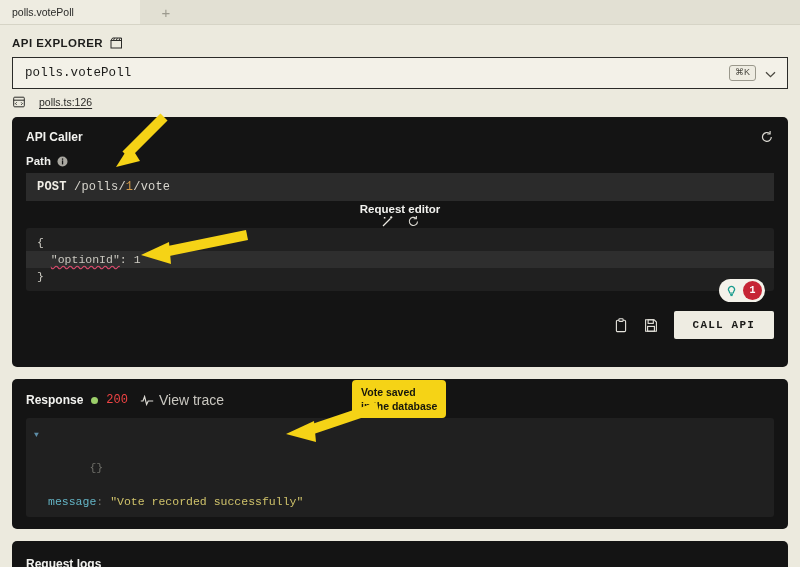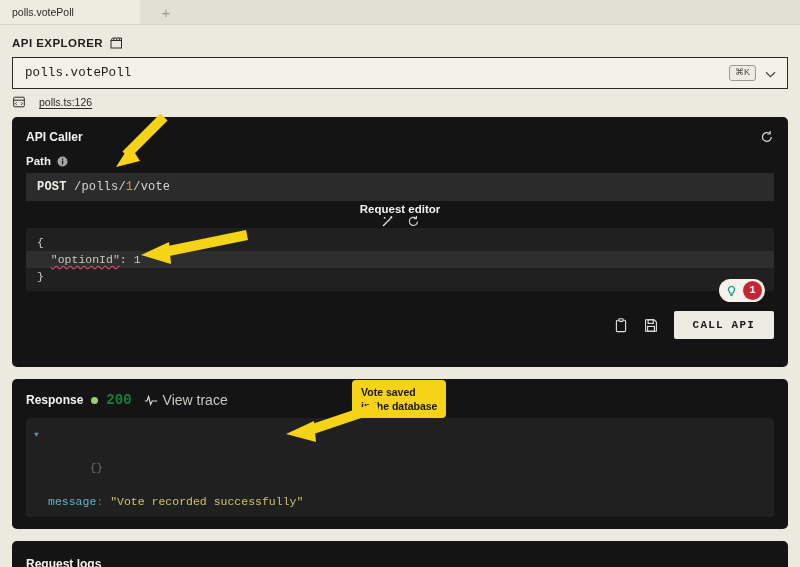--- a/index.html
+++ b/index.html
@@ -157,21 +157,21 @@
     font-size: 11px; font-weight: bold; letter-spacing: 1.2px;
     padding: 8px 19px;
     border: none; border-radius: 2px;
     font-family: "Liberation Mono", monospace;
     cursor: pointer;
   }
 
   
   .resp-head { display: flex; align-items: center; gap: 8px; }
   .dot { width: 7px; height: 7px; border-radius: 50%; background: #9ccf6a; }
-  .status { color: #15803d; font-size: 14px; font-weight: bold; font-family:"Liberation Mono", monospace; }
+  .status { color: #ef4444; font-size: 12px; font-weight: normal; font-family:"Liberation Mono", monospace; }
   .trace { color: #c9c7c0; font-size: 14px; display:flex; align-items:center; gap:5px; margin-left: 4px; }
 
   .respbody {
     background: #202020; border-radius: 3px;
     margin-top: 10px; padding: 7px 0;
     font-size: 11.5px; line-height: 17px;
     font-family: "Liberation Mono", monospace;
   }
   .rline { padding: 0 11px 0 22px; white-space: pre; position: relative; }
   .fold { position: absolute; left: 8px; top: 1px; color: #5e8ea8; font-size: 8px; }

